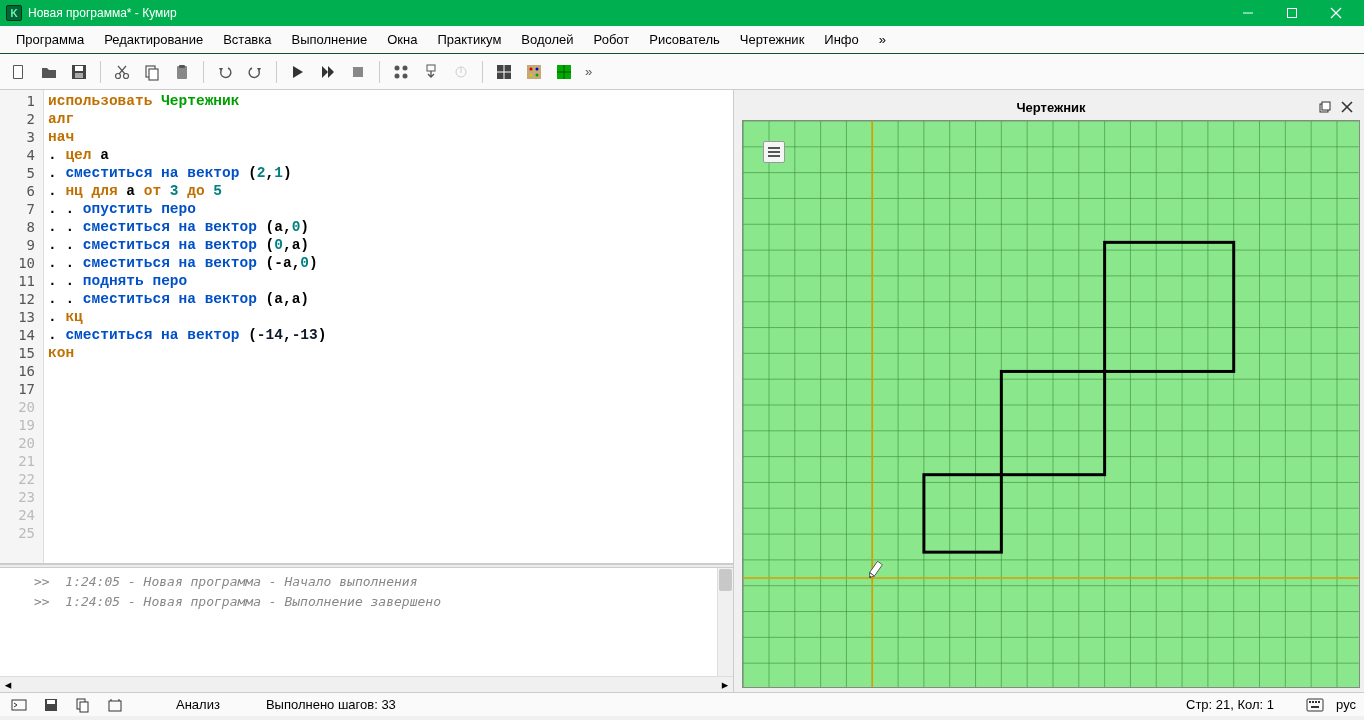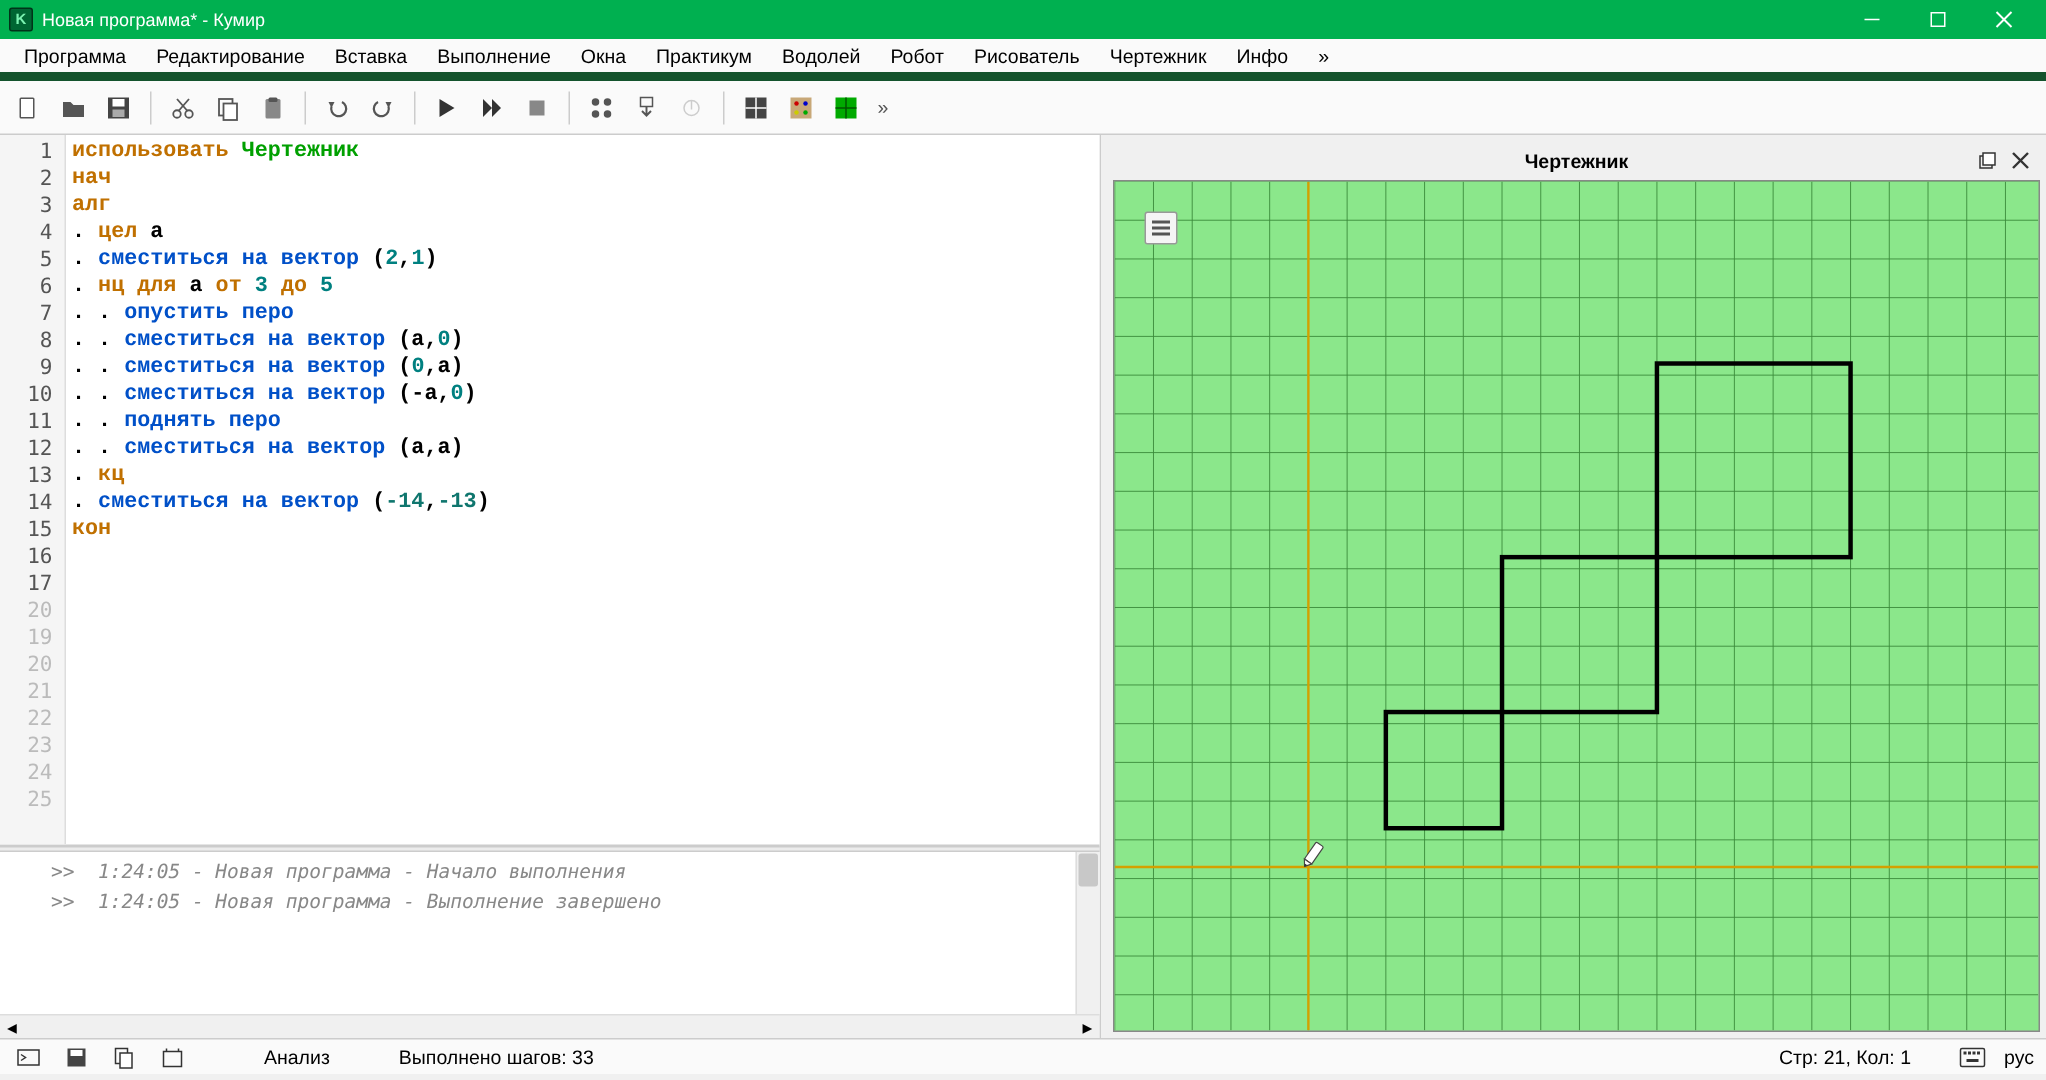--- a/index.html
+++ b/index.html
@@ -3,21 +3,21 @@
 <meta charset="utf-8">
 <style>
 * { margin: 0; padding: 0; box-sizing: border-box; }
 html, body { width: 1364px; height: 720px; font-family: 'Segoe UI', Tahoma, sans-serif; font-size: 13px; overflow: hidden; background: #f0f0f0; }
 .titlebar { height: 26px; background: #00b050; display: flex; align-items: center; padding: 0 6px; color: #fff; }
 .titlebar .icon-k { width: 16px; height: 16px; background: #006633; border: 1px solid #003319; display: inline-flex; align-items:center; justify-content:center; font-weight: bold; font-size: 10px; margin-right: 6px; color:#7bf2b1; border-radius:2px;}
 .titlebar .title { flex: 1; font-size: 12px; }
 .titlebar .winbtns { display: flex; }
 .titlebar .winbtn { width: 44px; height: 26px; display: flex; align-items:center; justify-content:center; cursor: pointer; }
 .titlebar .winbtn svg { stroke: #fff; }
-.menubar { height: 28px; background: #fafafa; border-bottom: 6px solid #14532d; display: flex; align-items:center; padding: 0 6px; font-size: 13px; }
+.menubar { height: 28px; background: #fafafa; border-bottom: 1px solid #14532d; display: flex; align-items:center; padding: 0 6px; font-size: 13px; }
 .menubar .menuitem { padding: 4px 10px; cursor: pointer; }
 .toolbar { height: 36px; background: #fafafa; border-bottom: 1px solid #ccc; display: flex; align-items:center; padding: 0 6px; gap: 4px; }
 .toolbar .tbtn { width: 26px; height: 26px; display:flex; align-items:center; justify-content:center; cursor:pointer; border-radius:2px; }
 .toolbar .sep { width: 1px; height: 22px; background: #ccc; margin: 0 4px; }
 .main { display: flex; height: calc(720px - 26px - 28px - 36px - 28px); }
 .left { flex: 1; display: flex; flex-direction: column; border-right: 1px solid #ccc; min-width: 0; }
 .editor { flex: 1; display: flex; background: #fff; overflow: hidden; border-bottom: 1px solid #ccc; }
 .gutter { width: 44px; background: #f5f5f5; border-right: 1px solid #ddd; padding-top: 2px; text-align:right; font-family: Consolas, monospace; font-size: 14px; color: #555; }
 .gutter div { padding-right: 8px; line-height: 18px; }
 .gutter div.dim { color: #bbb; }
@@ -41,21 +41,21 @@
 .canvasmenu div { width:12px; height:2px; background:#555;}
 .statusbar { height: 24px; background: #fafafa; border-top:1px solid #ccc; display:flex; align-items:center; padding: 0 8px; font-size:13px; gap:10px;}
 .statusbar .sbtn { width:22px; height:22px; display:flex; align-items:center; justify-content:center; cursor:pointer;}
 .statusbar .flex1 { flex:1;}
 
 .kw-use { color: #c07000; }
 .kw-actor { color: #00a000; }
 .kw-alg { color: #c07000; }
 .kw-blue { color: #0050c8; }
 .kw-num { color: #008080; }
-.kw-neg { color: #0f766e; }
+.kw-neg { color: #0f172a; }
 .txt { color: #000; }
 </style>
 </head>
 <body>
 
 <div class="titlebar">
   <span class="icon-k">K</span>
   <span class="title">Новая программа* - Кумир</span>
   <div class="winbtns">
     <div class="winbtn">
@@ -235,22 +235,22 @@
           <div class="dim">19</div>
           <div class="dim">20</div>
           <div class="dim">21</div>
           <div class="dim">22</div>
           <div class="dim">23</div>
           <div class="dim">24</div>
           <div class="dim">25</div>
         </div>
       <div class="code" id="code">
           <div class="line"><span class="kw-use">использовать</span> <span class="kw-actor">Чертежник</span></div>
+          <div class="line"><span class="kw-alg">алг</span></div>
           <div class="line"><span class="kw-alg">нач</span></div>
-          <div class="line"><span class="kw-alg">алг</span></div>
           <div class="line"><span class="txt">. </span><span class="kw-use">цел</span><span class="txt"> а</span></div>
           <div class="line"><span class="txt">. </span><span class="kw-blue">сместиться на вектор</span><span class="txt"> (</span><span class="kw-num">2</span><span class="txt">,</span><span class="kw-num">1</span><span class="txt">)</span></div>
           <div class="line"><span class="txt">. </span><span class="kw-alg">нц для</span><span class="txt"> а </span><span class="kw-alg">от</span><span class="txt"> </span><span class="kw-num">3</span><span class="txt"> </span><span class="kw-alg">до</span><span class="txt"> </span><span class="kw-num">5</span></div>
           <div class="line"><span class="txt">. . </span><span class="kw-blue">опустить перо</span></div>
           <div class="line"><span class="txt">. . </span><span class="kw-blue">сместиться на вектор</span><span class="txt"> (а,</span><span class="kw-num">0</span><span class="txt">)</span></div>
           <div class="line"><span class="txt">. . </span><span class="kw-blue">сместиться на вектор</span><span class="txt"> (</span><span class="kw-num">0</span><span class="txt">,а)</span></div>
           <div class="line"><span class="txt">. . </span><span class="kw-blue">сместиться на вектор</span><span class="txt"> (-а,</span><span class="kw-num">0</span><span class="txt">)</span></div>
           <div class="line"><span class="txt">. . </span><span class="kw-blue">поднять перо</span></div>
           <div class="line"><span class="txt">. . </span><span class="kw-blue">сместиться на вектор</span><span class="txt"> (а,а)</span></div>
           <div class="line"><span class="txt">. </span><span class="kw-alg">кц</span></div>

